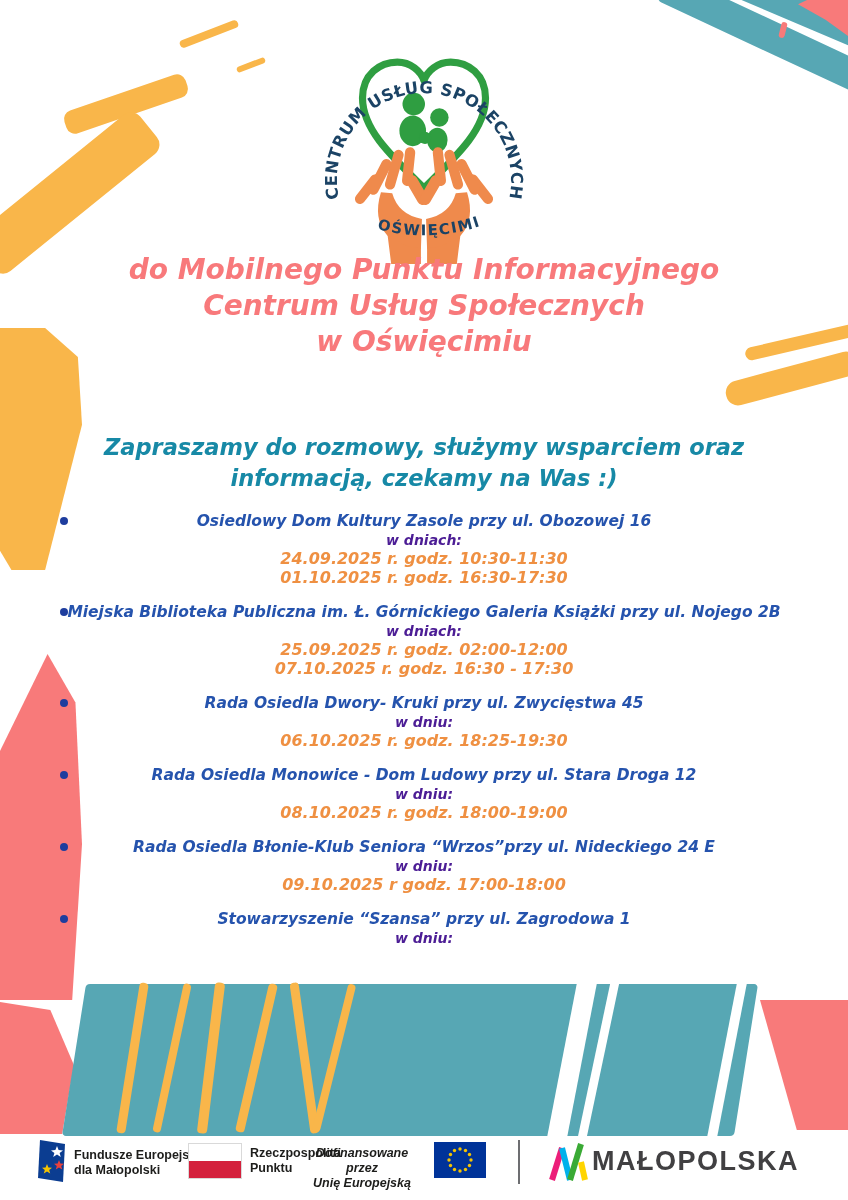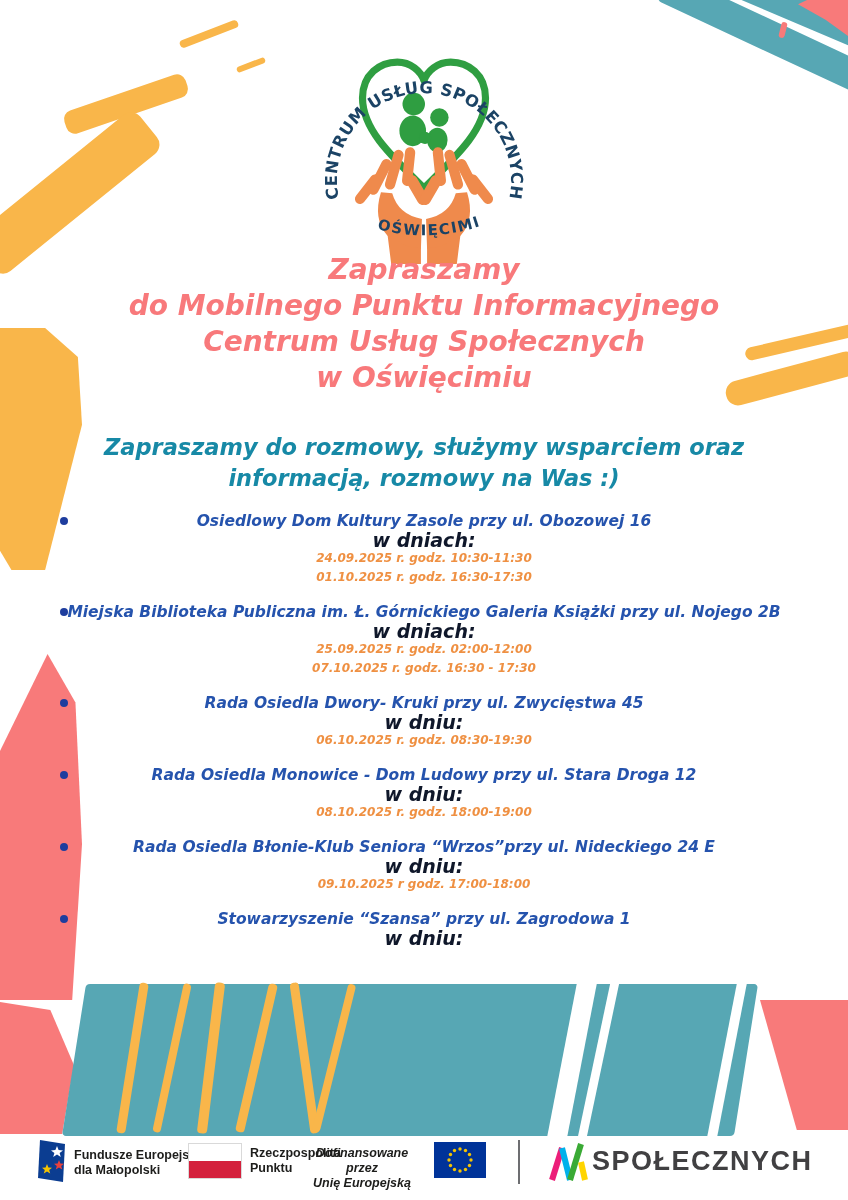--- a/index.html
+++ b/index.html
@@ -52,22 +52,22 @@
 
   
   .heading{left:0;right:0;top:252px;text-align:center;color:#f8797b;
            font-size:28px;font-weight:bold;font-style:italic;line-height:36px;}
   .subtitle{left:0;right:0;top:432px;text-align:center;color:#1789a6;
             font-size:22.5px;font-weight:bold;font-style:italic;line-height:31px;}
 
   .schedule{left:44px;right:44px;top:511px;display:flex;flex-direction:column;gap:15px;}
   .item{position:relative;text-align:center;font-style:italic;font-weight:bold;}
   .item .loc{color:#2553ad;font-size:15.5px;line-height:20px;}
-  .item .lbl{color:#0f172a;font-size:19px;line-height:18px;}
-  .item .date{color:#ef9042;font-size:12px;line-height:19px;}
+  .item .lbl{color:#4c1d95;font-size:14px;line-height:18px;}
+  .item .date{color:#ef9042;font-size:16px;line-height:19px;}
   .item .date:empty{display:none;}
   .dot{position:absolute;left:16px;top:6px;width:8px;height:8px;border-radius:50%;background:#1e3d9e;}
 
   
   .footer{left:0;right:0;top:1138px;height:56px;background:transparent;
           font-family:"Liberation Sans",sans-serif;color:#1d1d1b;}
   .flogo{position:absolute;}
   .ftext{position:absolute;font-size:12.5px;font-weight:bold;line-height:15px;}
   .ftext.right{text-align:center;font-style:italic;}
   .pl-flag{left:188px;top:5px;width:52px;height:34px;border:1px solid #d9d9d9;}
@@ -146,29 +146,28 @@
       <text font-family="DejaVu Sans, sans-serif" font-size="16" font-weight="bold" fill="#1b4365" letter-spacing="0.5">
         <textPath href="#arcTop" xlink:href="#arcTop" startOffset="50%" text-anchor="middle">CENTRUM USŁUG SPOŁECZNYCH</textPath>
       </text>
       <text font-family="DejaVu Sans, sans-serif" font-size="14.5" font-weight="bold" fill="#1b4365" letter-spacing="1.5">
         <textPath href="#arcBot" xlink:href="#arcBot" startOffset="50%" text-anchor="middle">W OŚWIĘCIMIU</textPath>
       </text>
     </svg>
   </div>
 
   <div class="abs heading">
-    <div>Zapraszamy</div>
     <div>do Mobilnego Punktu Informacyjnego</div>
     <div>Centrum Usług Społecznych</div>
     <div>w Oświęcimiu</div>
   </div>
 
   <div class="abs subtitle">
     <div>Zapraszamy do rozmowy, służymy  wsparciem oraz</div>
-    <div>informacją, rozmowy na Was :)</div>
+    <div>informacją, czekamy na Was :)</div>
   </div>
 
   <div class="abs schedule">
 
     <div class="item">
       <span class="dot"></span>
       <div class="loc">Osiedlowy Dom Kultury Zasole przy ul. Obozowej 16</div>
       <div class="lbl">w dniach:</div>
       <div class="date">24.09.2025 r. godz. 10:30-11:30</div>
       <div class="date">01.10.2025 r. godz. 16:30-17:30</div>
@@ -179,21 +178,21 @@
       <div class="loc">Miejska Biblioteka Publiczna im. Ł. Górnickiego Galeria Książki przy ul. Nojego 2B</div>
       <div class="lbl">w dniach:</div>
       <div class="date">25.09.2025 r. godz. 02:00-12:00</div>
       <div class="date">07.10.2025 r. godz. 16:30 - 17:30</div>
     </div>
 
     <div class="item">
       <span class="dot"></span>
       <div class="loc">Rada Osiedla Dwory- Kruki przy ul. Zwycięstwa 45</div>
       <div class="lbl">w dniu:</div>
-      <div class="date">06.10.2025 r. godz. 08:30-19:30</div>
+      <div class="date">06.10.2025 r. godz. 18:25-19:30</div>
 
     </div>
 
     <div class="item">
       <span class="dot"></span>
       <div class="loc">Rada Osiedla Monowice - Dom Ludowy przy ul. Stara Droga 12</div>
       <div class="lbl">w dniu:</div>
       <div class="date">08.10.2025 r. godz. 18:00-19:00</div>
 
     </div>
@@ -267,17 +266,17 @@
     <div class="flogo divider"></div>
 
     <div class="flogo malo">
       <svg width="40" height="42" viewBox="0 0 40 42" xmlns="http://www.w3.org/2000/svg">
         <path d="M4,40 L14,8" stroke="#ec1e79" stroke-width="6" fill="none"></path>
         <path d="M14,8 L22,40" stroke="#00b1eb" stroke-width="6" fill="none"></path>
         <path d="M22,40 L33,4" stroke="#3aaa35" stroke-width="6" fill="none"></path>
         <path d="M33,22 L37,40" stroke="#ffd500" stroke-width="6" fill="none"></path>
       </svg>
     </div>
-    <div class="flogo malo-text">SPOŁECZNYCH</div>
+    <div class="flogo malo-text">MAŁOPOLSKA</div>
 
   </div>
 
 </div>
 
 </body></html>

